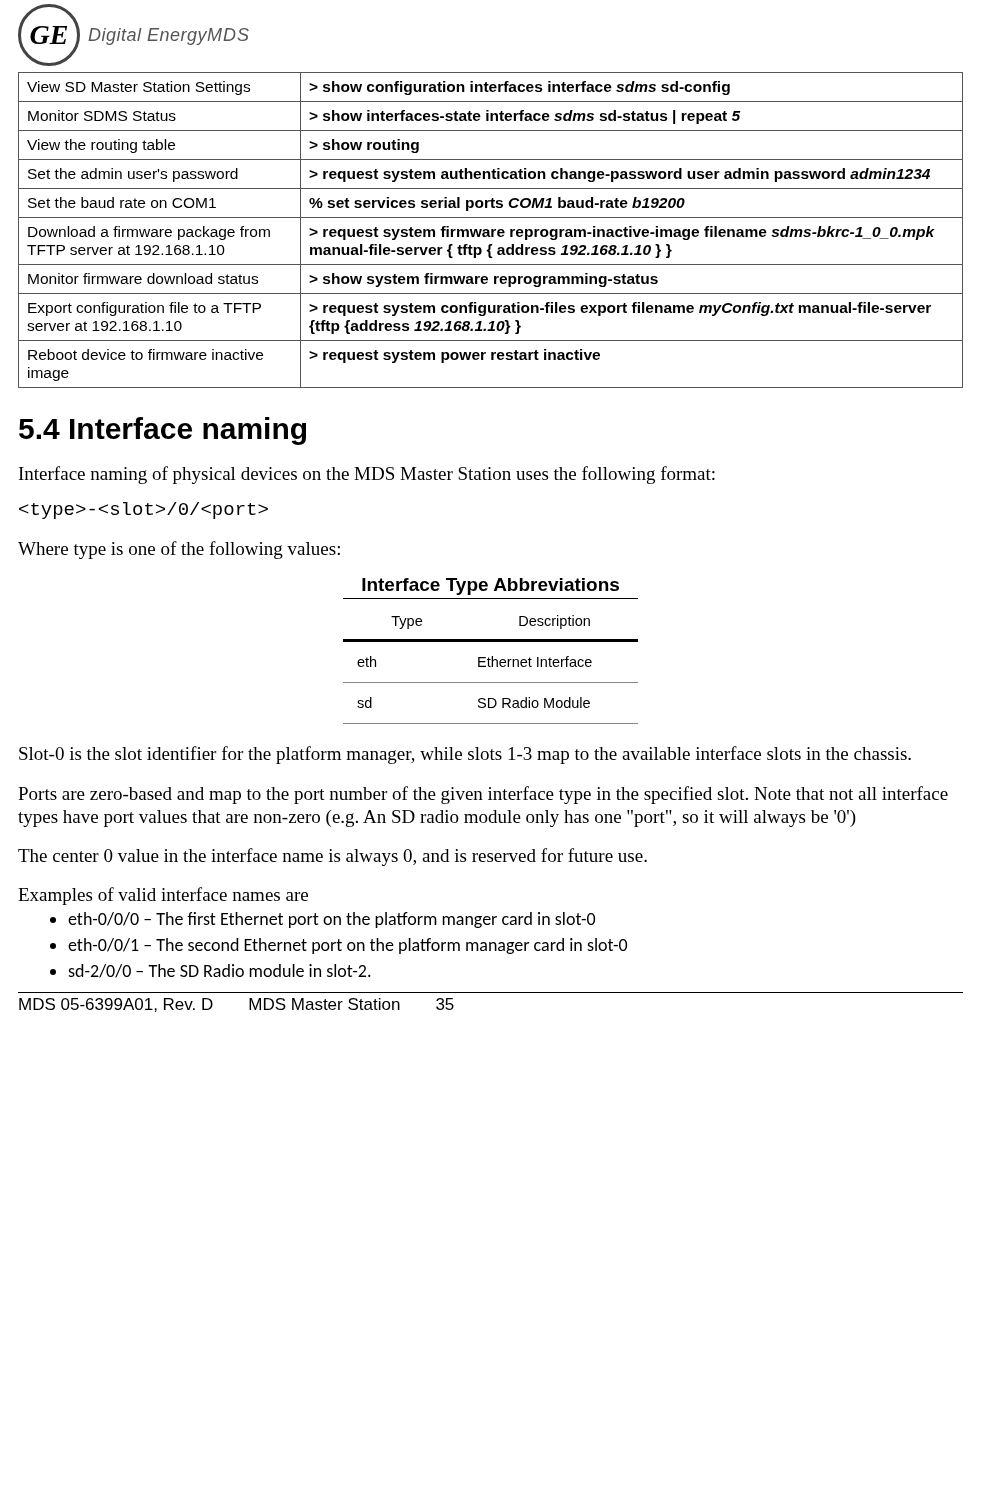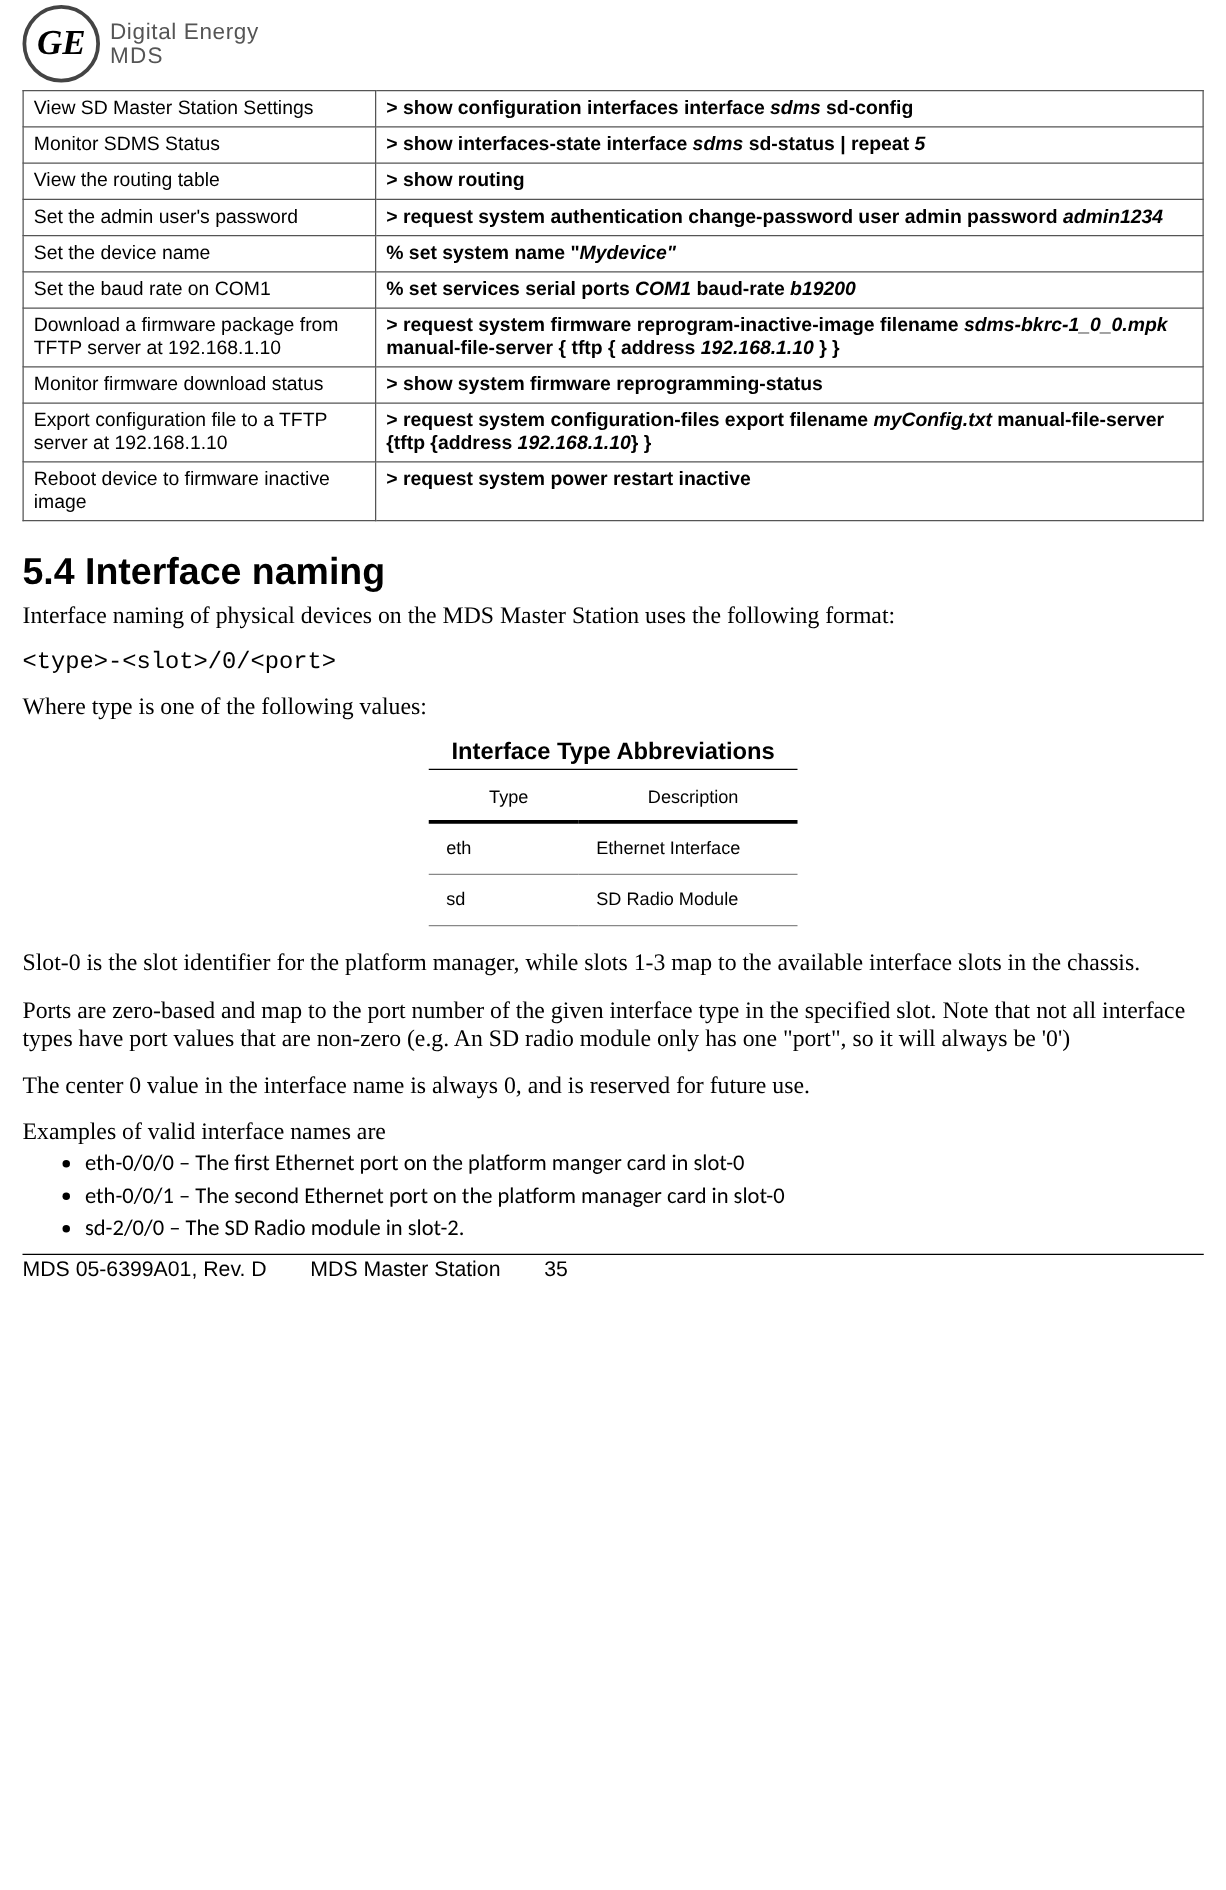--- a/index.html
+++ b/index.html
@@ -27,24 +27,25 @@
     justify-content: center;
     font-family: Georgia, serif;
     font-style: italic;
     font-weight: bold;
     font-size: 28px;
     color: #000000;
     box-sizing: border-box;
   }
   .brand-text {
     display: flex;
-    flex-direction: column;
+    flex-direction: row;
     line-height: 1.05;
     font-size: 18px;
     color: #555;
+    font-style: italic;
   }
   .brand-text .line1 { letter-spacing: .5px; }
   .brand-text .line2 { font-weight: normal; letter-spacing: 1px;}
   table.cmd {
     width: 100%;
     border-collapse: collapse;
     margin-top: 4px;
   }
   table.cmd td {
     border: 1px solid #555;
@@ -62,21 +63,21 @@
   }
   .ital { font-style: italic; }
   h2.section {
     font-size: 30px;
     font-weight: bold;
     margin: 24px 0 2px 0;
   }
   p.body {
     font-family: "Times New Roman", Times, serif;
     font-size: 19px;
-    margin: 6px 0 14px 0;
+    margin: 16px 0 14px 0;
     line-height: 1.22;
   }
   .mono {
     font-family: "Courier New", Courier, monospace;
     font-size: 19px;
     margin: 4px 0 14px 0;
   }
   .abbr-wrap {
     width: 295px;
     margin: 0 auto 18px auto;
@@ -144,24 +145,20 @@
         <td>Monitor SDMS Status</td>
         <td class="cmd-cell"><span>&gt; show interfaces-state interface </span><span class="ital">sdms</span><span> sd-status | repeat </span><span class="ital">5</span></td>
       </tr>
       <tr>
         <td>View the routing table</td>
         <td class="cmd-cell"><span>&gt; show routing</span></td>
       </tr>
       <tr>
         <td>Set the admin user's password</td>
         <td class="cmd-cell"><span>&gt; request system authentication change-password user admin password </span><span class="ital">admin1234</span></td>
-      </tr>
-      <tr>
-        <td>Set the device name</td>
-        <td class="cmd-cell"><span>% set system name "</span><span class="ital">Mydevice"</span></td>
       </tr>
       <tr>
         <td>Set the baud rate on COM1</td>
         <td class="cmd-cell"><span>% set services serial ports </span><span class="ital">COM1</span><span> baud-rate </span><span class="ital">b19200</span></td>
       </tr>
       <tr>
         <td>Download a firmware package from TFTP server at 192.168.1.10</td>
         <td class="cmd-cell"><span>&gt; request system firmware reprogram-inactive-image filename </span><span class="ital">sdms-bkrc-1_0_0.mpk</span><span> manual-file-server { tftp { address </span><span class="ital">192.168.1.10</span><span> } }</span></td>
       </tr>
       <tr>

